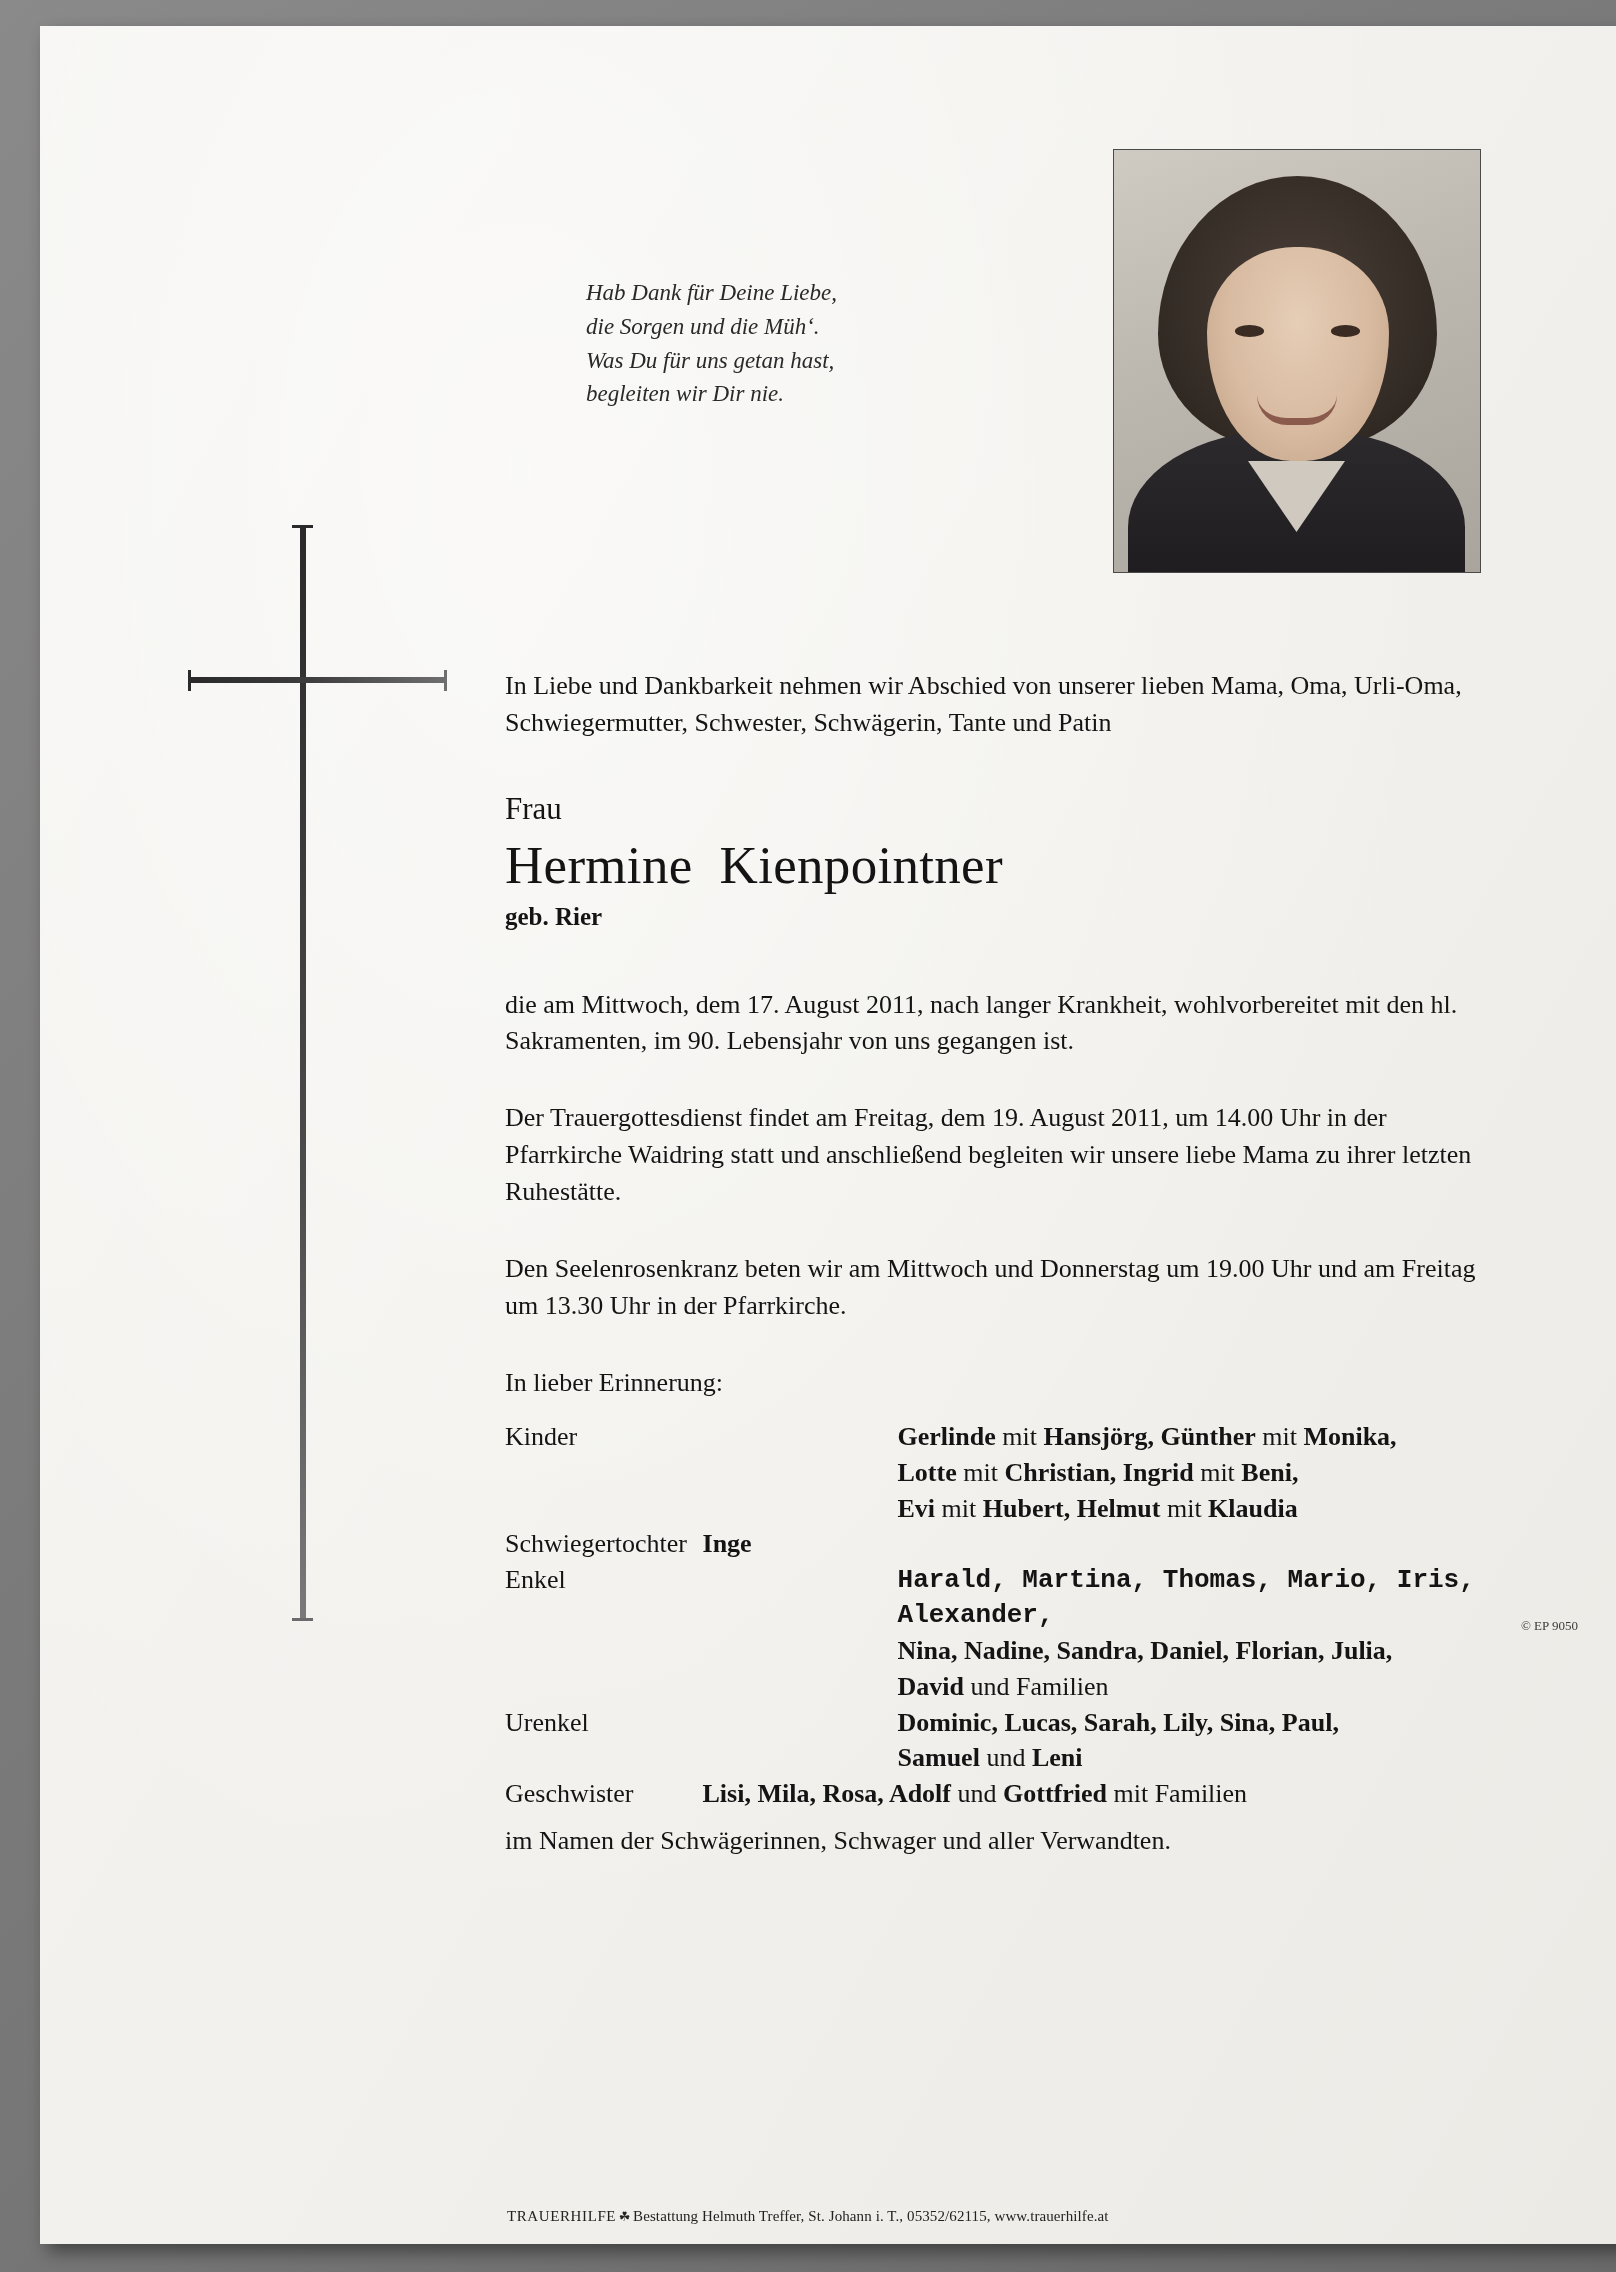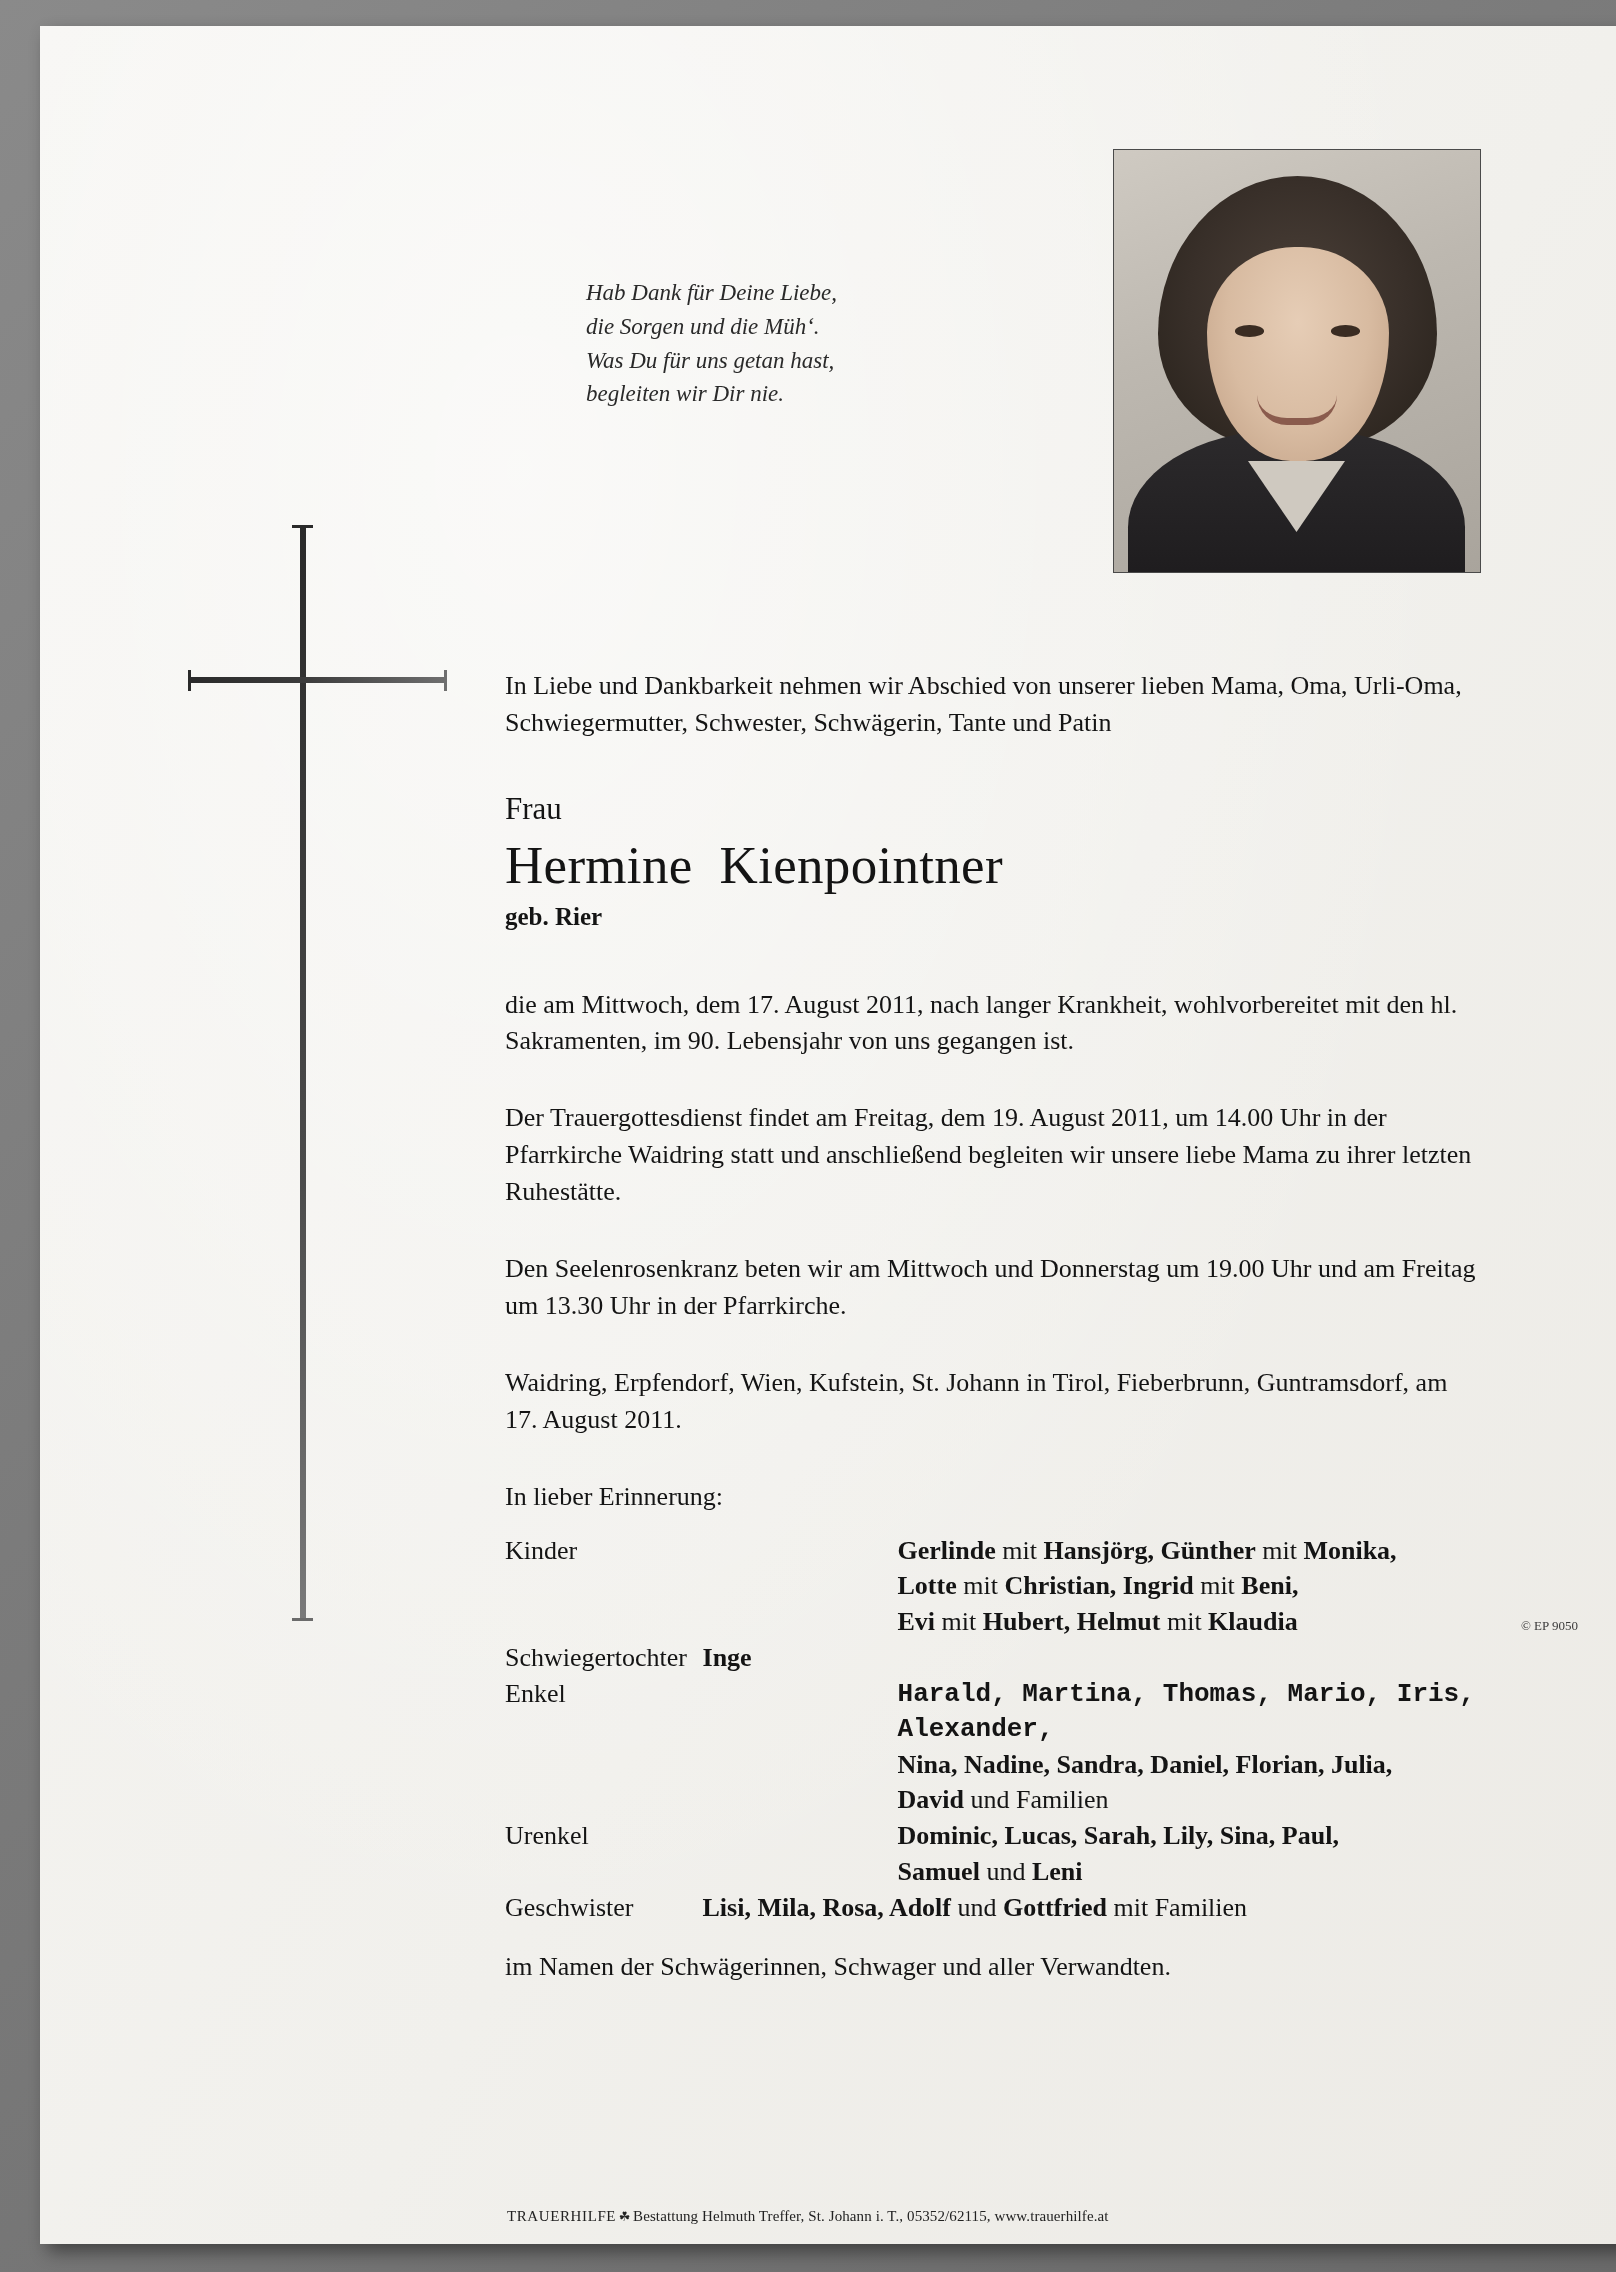--- a/index.html
+++ b/index.html
@@ -241,21 +241,21 @@
     white-space: nowrap;
   }
   .family td.value {
     padding-left: 0;
   }
   .family b { font-weight: bold; }
 
   .closing {
     font-size: 26px;
     line-height: 1.42;
-    margin-top: 22px;
+    margin-top: 10px;
   }
 
   
   .footer {
     position: absolute;
     left: 467px;
     top: 2182px;
     font-size: 15px;
     color: #222;
     letter-spacing: 0.1px;
@@ -311,21 +311,20 @@
     </div>
 
     <div class="main">
       <div class="intro">In Liebe und Dankbarkeit nehmen wir Abschied von unserer lieben Mama, Oma, Urli-Oma, Schwiegermutter, Schwester, Schwägerin, Tante und Patin</div>
       <div class="frau">Frau</div>
       <div class="name">Hermine  Kienpointner</div>
       <div class="geb">geb. Rier</div>
       <div class="para">die am Mittwoch, dem 17. August 2011, nach langer Krankheit, wohlvorbereitet mit den hl. Sakramenten, im 90. Lebensjahr von uns gegangen ist.</div>
       <div class="para">Der Trauergottesdienst findet am Freitag, dem 19. August 2011, um 14.00 Uhr in der Pfarrkirche Waidring statt und anschließend begleiten wir unsere liebe Mama zu ihrer letzten Ruhestätte.</div>
       <div class="para">Den Seelenrosenkranz beten wir am Mittwoch und Donnerstag um 19.00 Uhr und am Freitag um 13.30 Uhr in der Pfarrkirche.</div>
-      <div class="para">Waidring, Erpfendorf, Wien, Kufstein, St. Johann in Tirol, Fieberbrunn, Guntramsdorf, am 17. August 2011.</div>
       <div class="memory-head">In lieber Erinnerung:</div>
 
       <table class="family">
         <tbody id="family-body">
             <tr>
               <td class="label">Kinder</td>
               <td class="value" style="padding-left: 195px;"><b>Gerlinde</b><span> mit </span><b>Hansjörg, Günther</b><span> mit </span><b>Monika,</b></td>
             </tr>
             <tr>
               <td class="label"></td>

